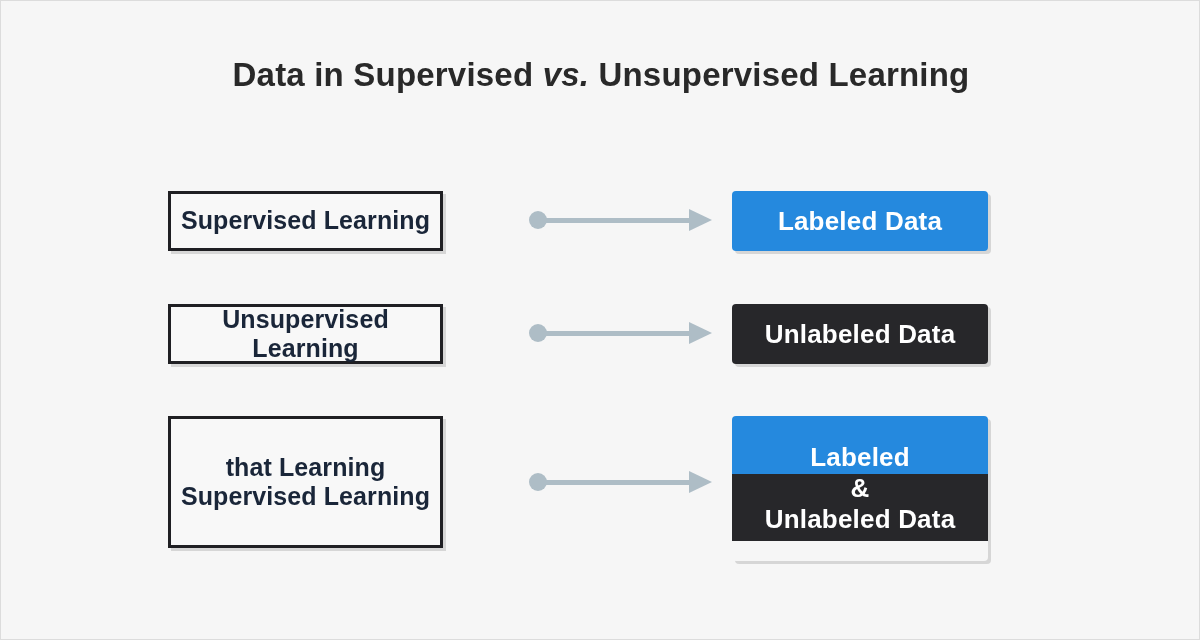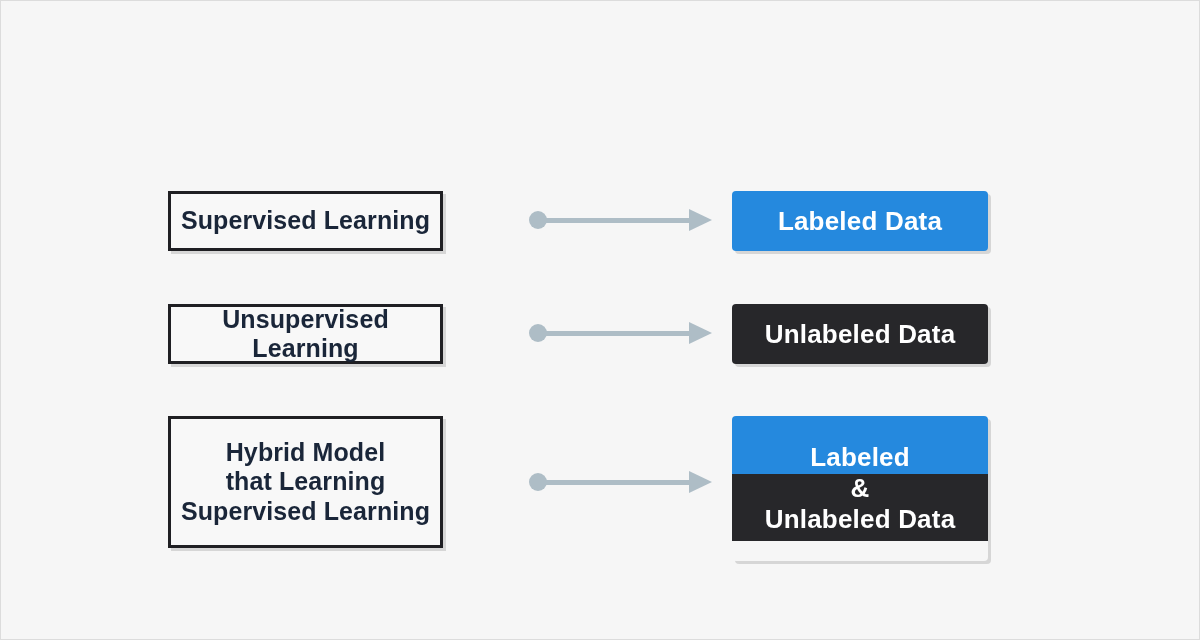--- a/index.html
+++ b/index.html
@@ -169,20 +169,23 @@
 
   #row3-left  { top: 415px; height: 132px; }
   #row3-arrow { top: 469px; }
   #row3-right { top: 415px; height: 145px; }
 </style>
 </head>
 <body>
 
 <div id="canvas">
 
+  <div id="title">
+    <span>Data in Supervised </span><span class="vs">vs.</span><span> Unsupervised Learning</span>
+  </div>
 
   <div class="left-box" id="row1-left">
     <div class="lines">
       <span>Supervised Learning</span>
     </div>
   </div>
 
   <div class="connector" id="row1-arrow">
     <div class="dot"></div>
     <div class="shaft"></div>
@@ -204,21 +207,20 @@
     <div class="shaft"></div>
     <div class="head"></div>
   </div>
 
   <div class="right-box dark" id="row2-right">
     <span>Unlabeled Data</span>
   </div>
 
   <div class="left-box" id="row3-left">
     <div class="lines">
-      <span>Hybrid Model</span>
       <span>that Learning</span>
       <span>Supervised Learning</span>
     </div>
   </div>
 
   <div class="connector" id="row3-arrow">
     <div class="dot"></div>
     <div class="shaft"></div>
     <div class="head"></div>
   </div>

